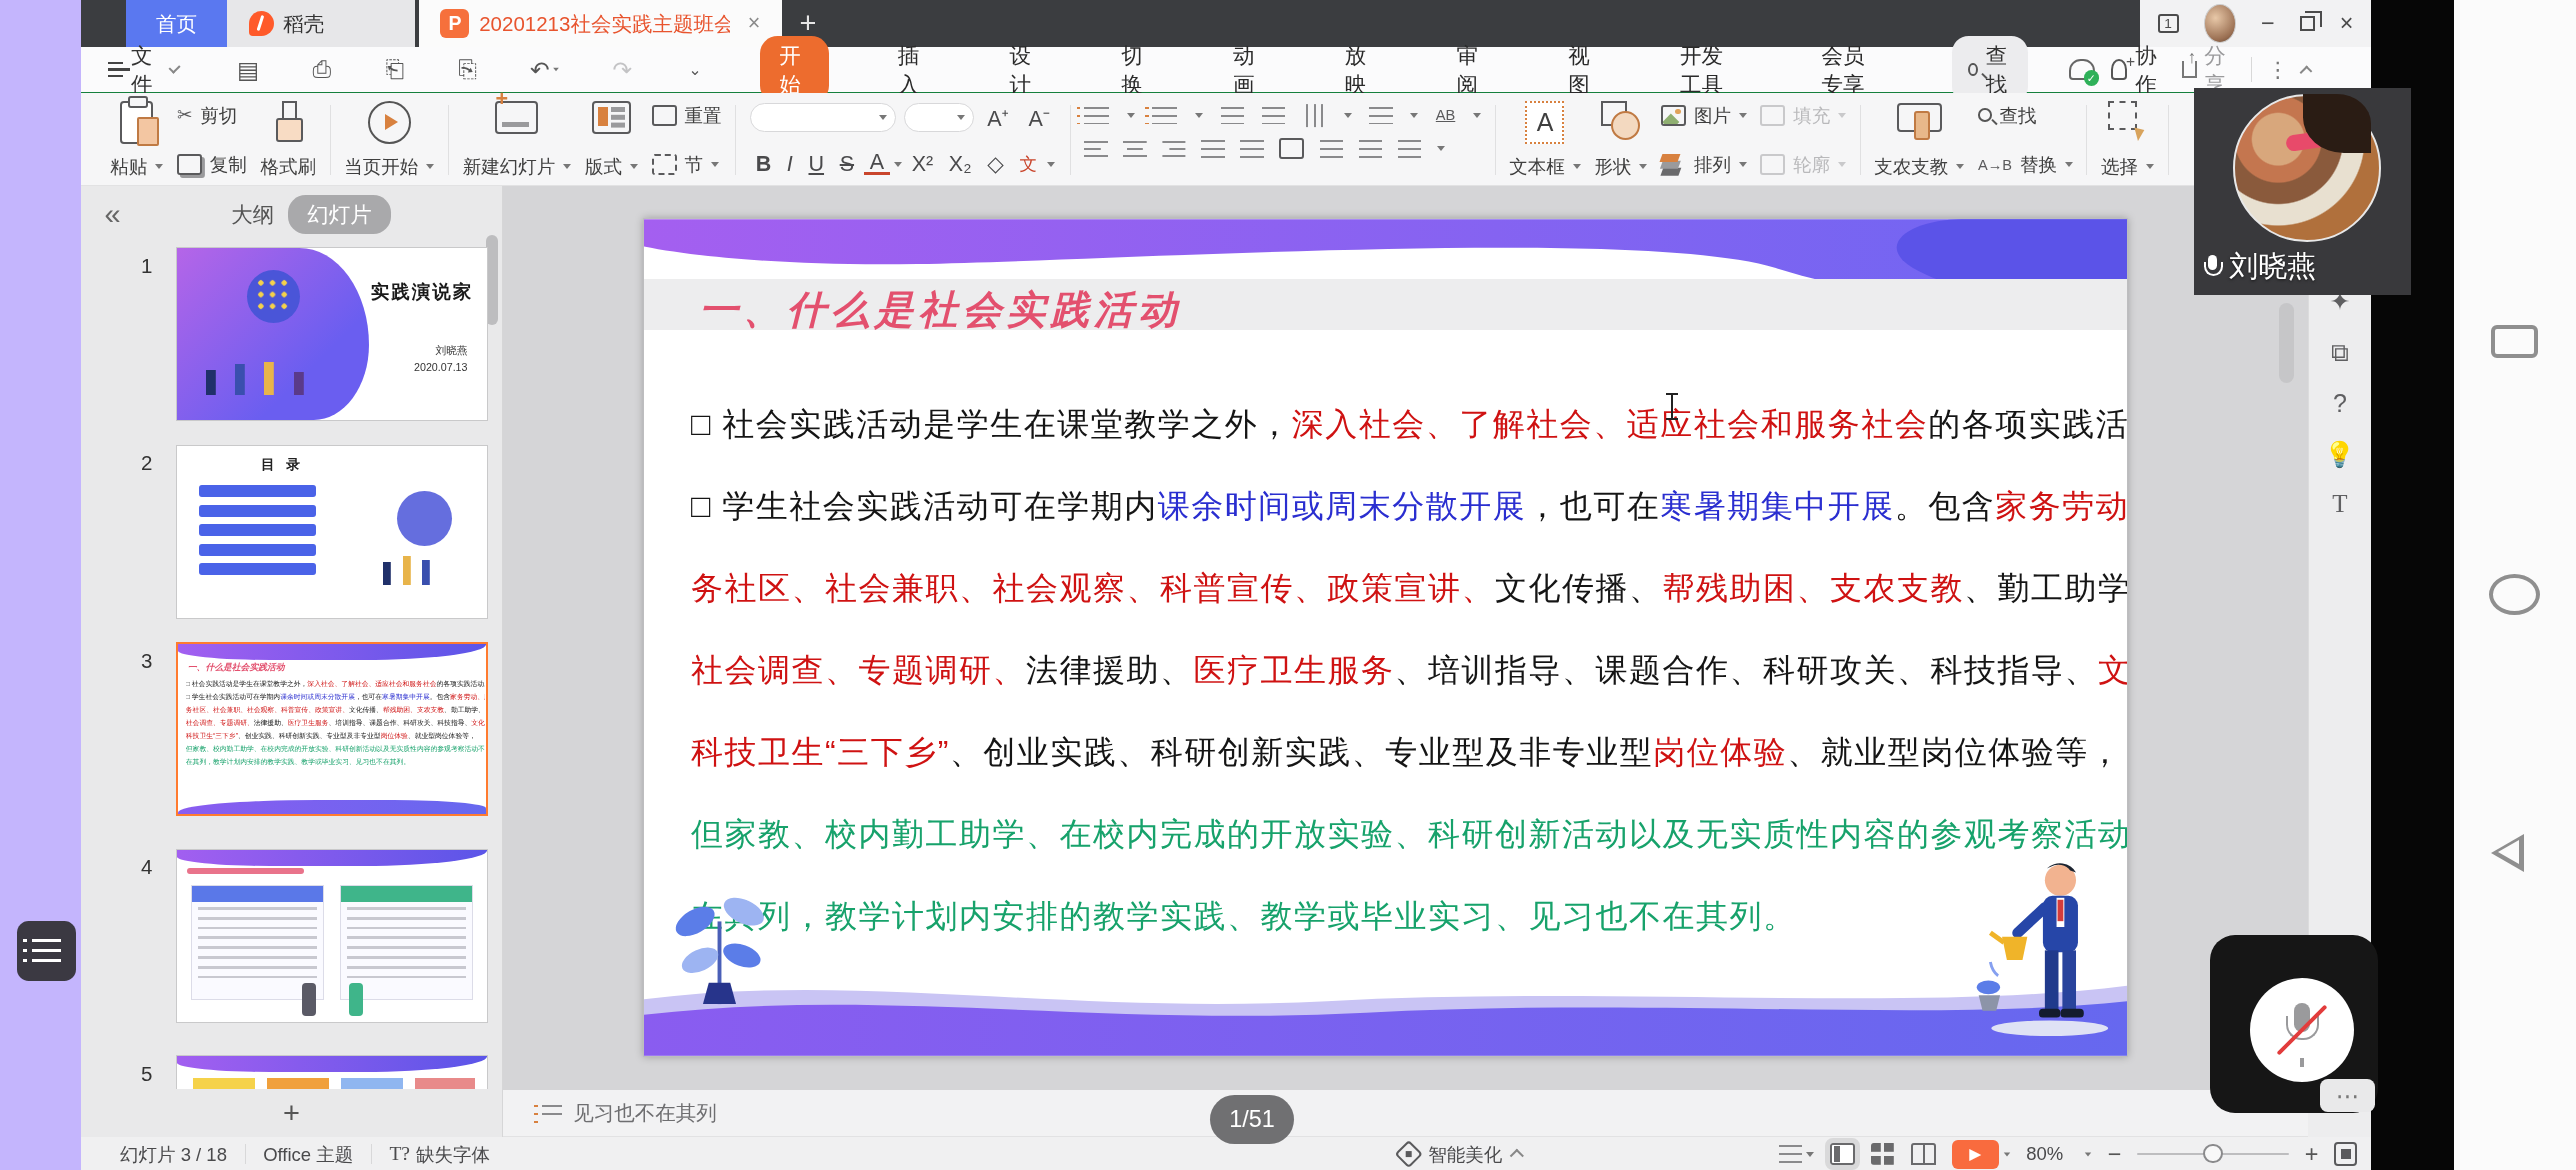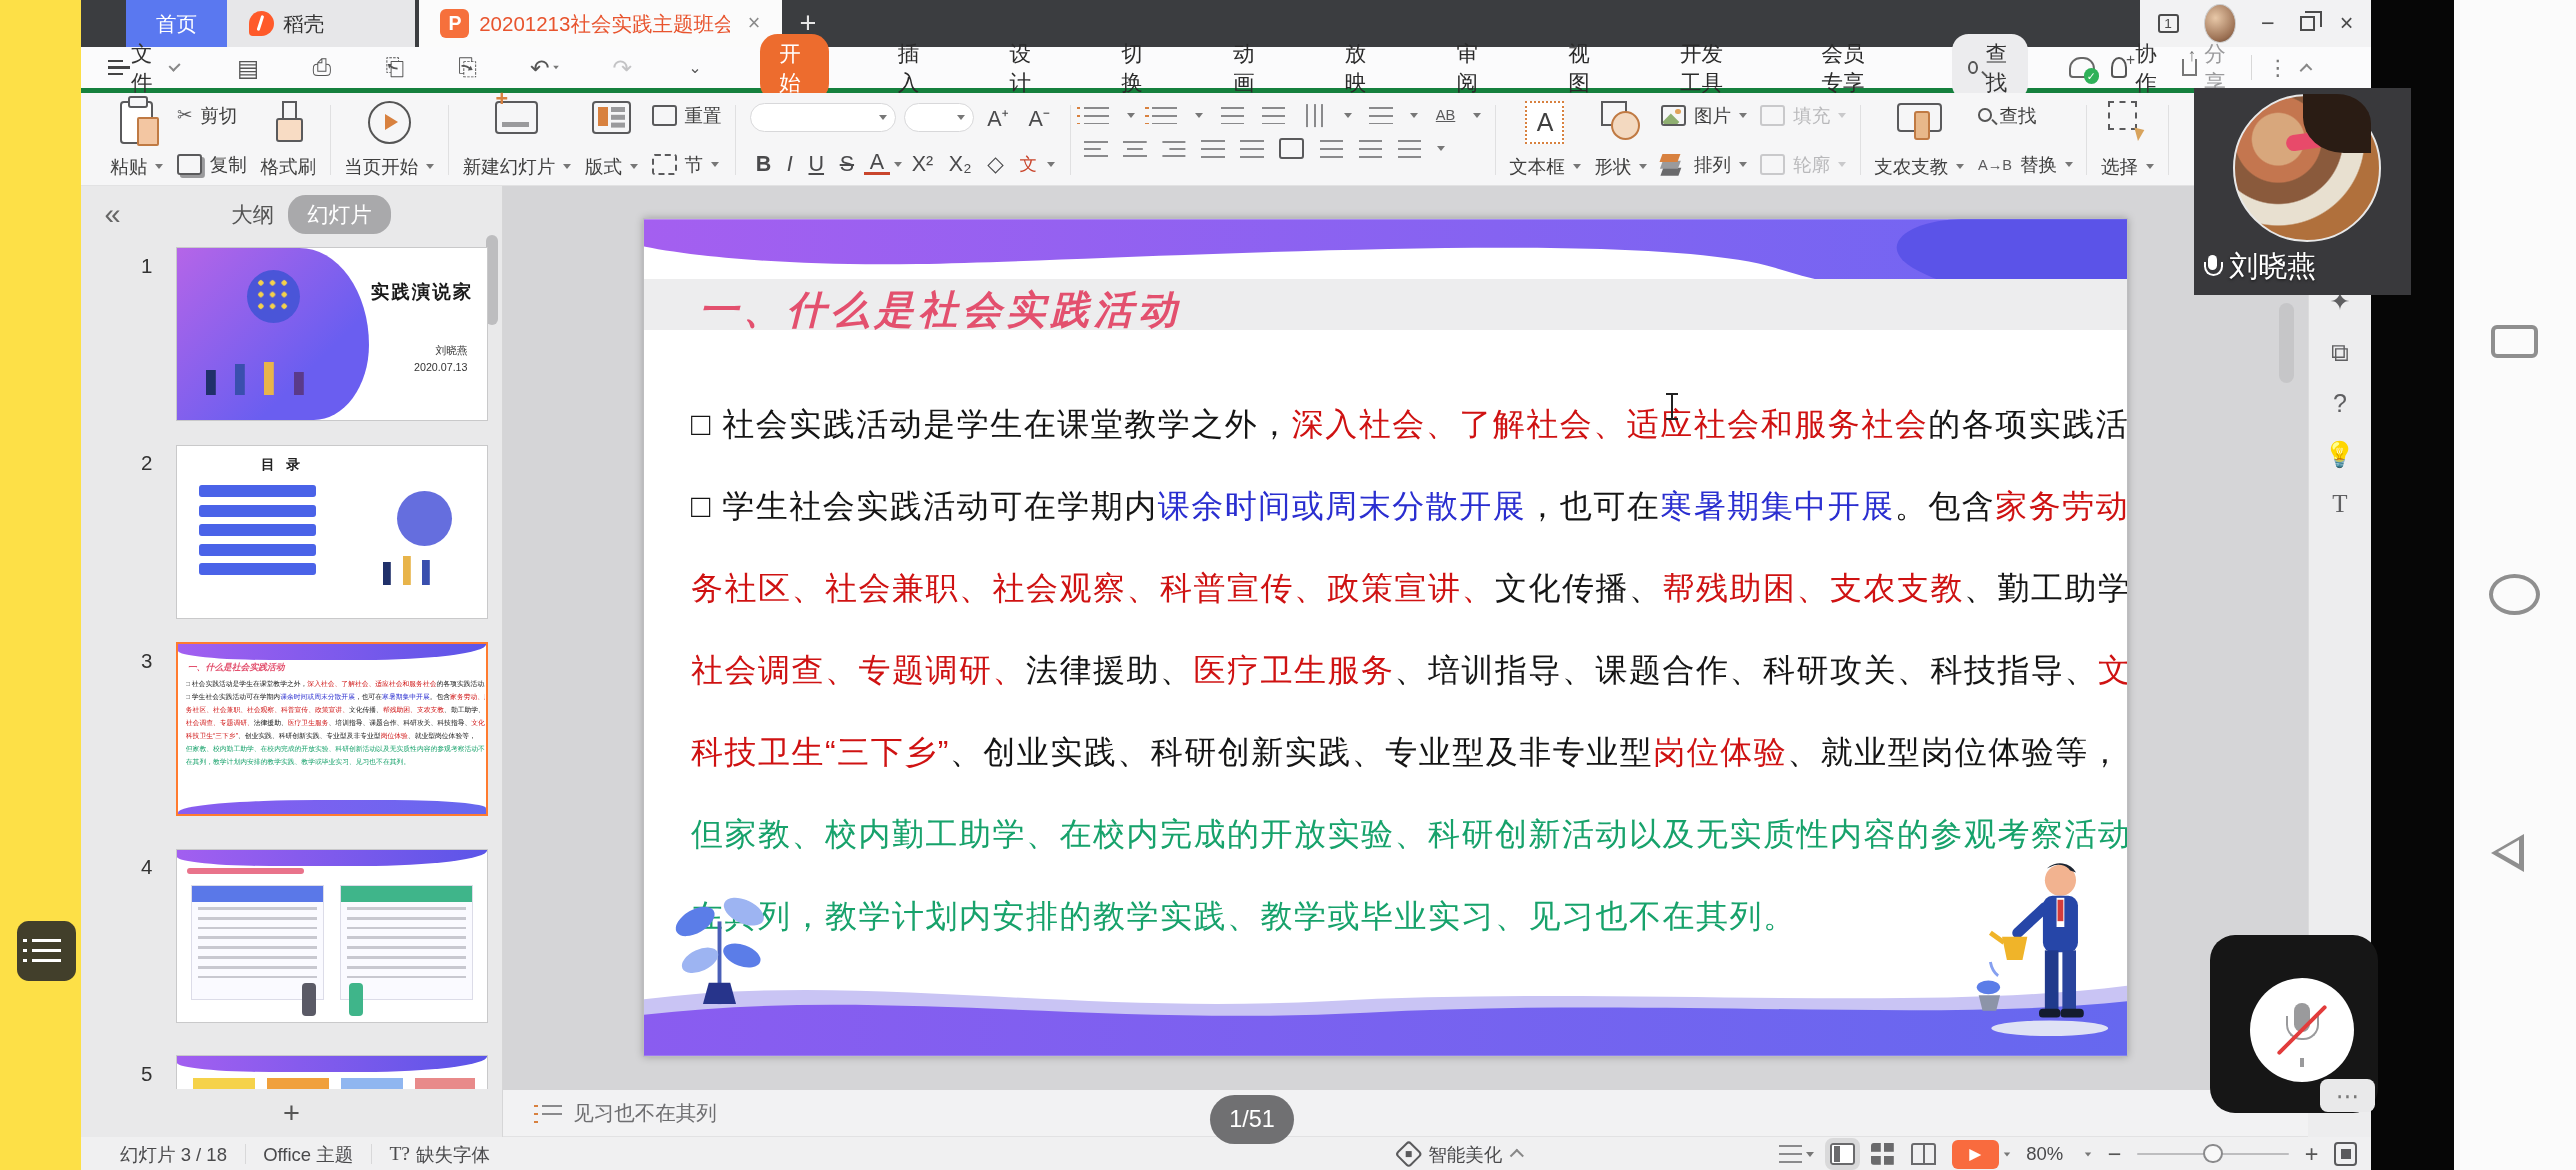--- a/index.html
+++ b/index.html
@@ -1,17 +1,17 @@
 <!DOCTYPE html>
 <html><head>
 <meta charset="utf-8">
 <style>
   html,body{margin:0;padding:0;background:#000;}
   *{box-sizing:border-box;font-family:"Liberation Sans",sans-serif;}
-  .screen{position:relative;width:2576px;height:1171px;background:#fde047;overflow:hidden;}
+  .screen{position:relative;width:2576px;height:1171px;background:#c4b5fd;overflow:hidden;}
   
   .app{position:absolute;left:81px;top:0;width:2290px;height:1171px;background:#fff;overflow:hidden;}
   
   .tabbar{position:absolute;left:0;top:0;width:100%;height:47px;background:#3b3d40;display:flex;align-items:stretch;}
   .tab{display:flex;align-items:center;gap:9.8px;padding:0 21.5px;font-size:20.5px;color:#333;}
   .tab.home{background:#5a78f0;color:#fff;margin-left:45px;width:101px;justify-content:center;}
   .tab.docer{background:#e7e7e9;width:188px;}
   .tab.doc{background:#fbfbfb;width:363px;margin-left:3.9px;}
   .doc-name{color:#e8542e;font-size:20.5px;white-space:nowrap;overflow:hidden;}
   .p-icon{width:29px;height:29px;border-radius:5.9px;background:#f6703c;color:#fff;font-weight:bold;font-size:19.5px;display:flex;align-items:center;justify-content:center;flex:0 0 auto;}
@@ -19,21 +19,21 @@
   .leaf::after{content:"";position:absolute;left:10.7px;top:3.9px;width:2.9px;height:15.6px;background:#fff;border-radius:2px;transform:rotate(18deg);}
   .tab-close{color:#8b8b8b;font-size:21.5px;margin-left:7.8px;}
   .newtab{color:#e6e6e6;font-size:29px;display:flex;align-items:center;padding:0 17.6px;}
   .win-right{position:absolute;right:0;top:0;height:47px;width:231px;background:#f2f2f3;display:flex;align-items:center;gap:25px;padding:0 17.6px;}
   .win-ic{color:#4c4c4c;font-size:23.4px;line-height:1;}
   .win-one{width:25px;height:19.5px;border:2px solid #4c4c4c;border-radius:2.9px;font-size:13.7px;color:#4c4c4c;display:flex;align-items:center;justify-content:center;}
   .avatar-s{width:39px;height:39px;border-radius:50%;background:radial-gradient(circle at 35% 35%,#e8c8a8,#9a6f52 70%,#5c4030);border:1px solid #ccc;}
   .restore{width:17.6px;height:15.6px;border:2px solid #4c4c4c;position:relative;}
   .restore::before{content:"";position:absolute;left:2.9px;top:-6.8px;width:15.6px;height:13.7px;border:2px solid #4c4c4c;border-bottom:none;border-left:none;}
   
-  .menubar{position:absolute;left:0;top:47px;width:100%;height:46px;background:#fbfbfc;display:flex;align-items:center;font-size:21.5px;color:#333;border-bottom:5px solid #15803d;gap:41px;}
+  .menubar{position:absolute;left:0;top:47px;width:100%;height:46px;background:#fbfbfc;display:flex;align-items:center;font-size:21.5px;color:#333;border-bottom:1px solid #15803d;gap:41px;}
   .mb-file{display:flex;align-items:center;gap:7.8px;padding:0 13.7px 0 27px;}
   .burger{width:21.5px;height:15.6px;border-top:2.9px solid #444;border-bottom:2.9px solid #444;position:relative;}
   .burger::after{content:"";position:absolute;left:0;top:4.4px;width:21.5px;height:2.9px;background:#444;}
   .chv{width:9.8px;height:9.8px;border-right:2px solid #888;border-bottom:2px solid #888;transform:rotate(45deg) translateY(-2.9px);}
   .chv.up{transform:rotate(-135deg) translateY(-2.9px);}
   .qa-ic{width:29px;height:29px;margin:0 5.9px;color:#555;display:flex;align-items:center;justify-content:center;font-size:23.4px;}
   .menu-item{padding:0 20.5px;color:#2a2a2a;}
   .menu-item.active{background:#ed6c2e;color:#fff;border-radius:17.6px;padding:4.9px 19.5px;margin:0 7.8px;}
   .find-pill{display:flex;align-items:center;gap:7.8px;background:#ececee;border-radius:16.6px;padding:4.9px 15.6px;margin-left:9.8px;}
   .mag{width:13.7px;height:13.7px;border:2px solid #555;border-radius:50%;position:relative;}

